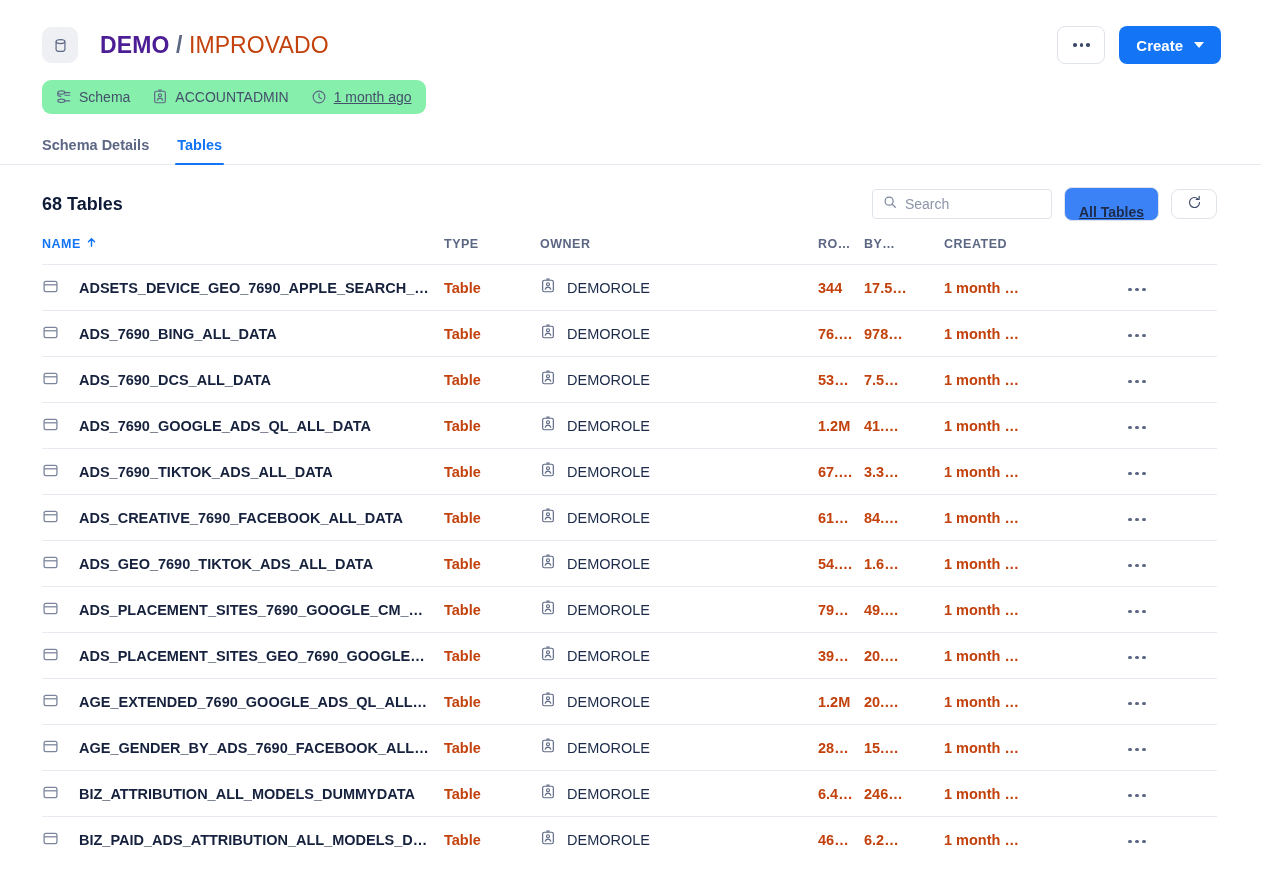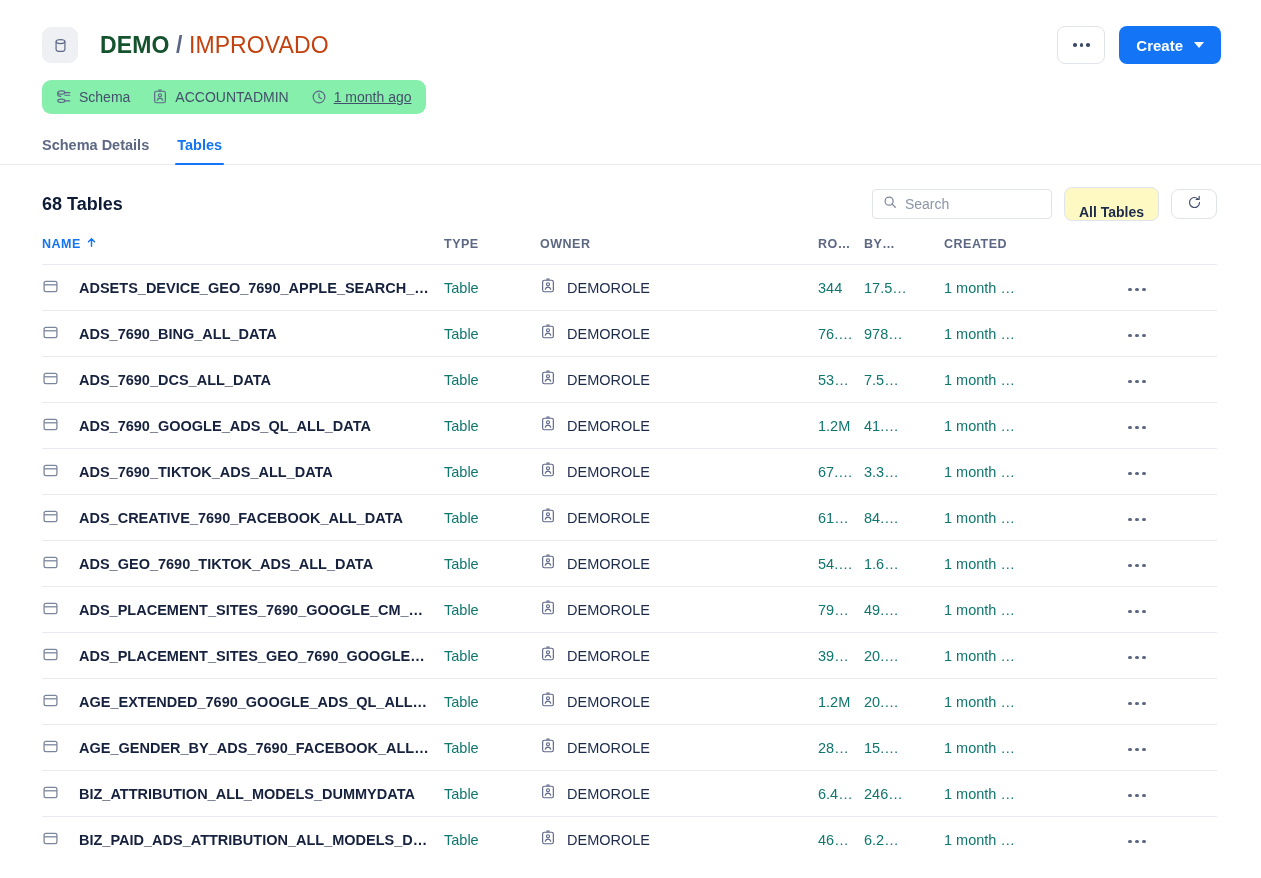--- a/index.html
+++ b/index.html
@@ -23,21 +23,21 @@
     width: 36px; height: 36px; border-radius: 9px;
     background: #eef0f4;
     display: flex; align-items: center; justify-content: center;
     flex: 0 0 auto;
   }
   .title {
     margin-left: 22px;
     font-size: 23px; font-weight: 700; letter-spacing: .1px;
     white-space: nowrap;
   }
-  .title .muted { color: #14532d; font-weight: 700; }
+  .title .muted { color: #4c1d95; font-weight: 700; }
   .title .sep { color: #5c6784; font-weight: 700; }
   .title .strong { color: #c2410c; font-weight: 400; }
 
   .header-spacer { flex: 1 1 auto; }
 
   .btn-ellipsis {
     width: 48px; height: 38px;
     border: 1px solid #dfe3ea; border-radius: 8px;
     background: #fff;
     display: flex; align-items: center; justify-content: center;
@@ -118,24 +118,25 @@
     font-size: 14px; color: #44506b;
     font-family: "Liberation Sans", sans-serif;
     width: 100%; background: transparent;
   }
   .search-box input::placeholder { color: #8b94a8; }
 
   .btn-filter {
     margin-left: 12px;
     height: 30px; padding: 16px 14px;
     border: 1px solid #dfe3ea; border-radius: 8px;
-    background: #fef9c3; color: #1c2b4a;
+    background: #3b82f6; color: #1c2b4a;
     font-size: 14px; font-weight: 600;
     font-family: "Liberation Sans", sans-serif;
     cursor: pointer;
+    text-decoration: underline;
   }
   .btn-refresh {
     margin-left: 12px;
     width: 46px; height: 30px;
     border: 1px solid #dfe3ea; border-radius: 8px;
     background: #fff;
     display: flex; align-items: center; justify-content: center;
     cursor: pointer;
   }
 
@@ -158,21 +159,21 @@
   tbody tr { border-top: 1px solid #e7eaf0; height: 46px; }
   tbody tr:first-child { border-top: 1px solid #e7eaf0; }
   tbody td {
     font-size: 14.5px; color: #1c2b4a;
     vertical-align: middle;
     white-space: nowrap; overflow: hidden; text-overflow: ellipsis;
   }
   td.c-name { font-weight: 600; color: #16213d; }
   td.c-name .cellflex { display: flex; align-items: center; gap: 20px; }
   td.c-name .nametext { overflow: hidden; text-overflow: ellipsis; white-space: nowrap; }
-  td.c-type, td.c-rows, td.c-bytes, td.c-created { color: #0f766e; font-weight: 400; }
+  td.c-type, td.c-rows, td.c-bytes, td.c-created { color: #c2410c; font-weight: 700; }
   td.c-owner .cellflex { display: flex; align-items: center; gap: 11px; }
   td.c-owner .ownertext { color: #1c2b4a; }
   td.c-actions { text-align: left; }
   .row-menu {
     display: inline-flex; align-items: center; gap: 3.5px;
     cursor: pointer; padding: 6px 4px;
   }
   .row-menu i {
     width: 3.5px; height: 3.5px; border-radius: 50%;
     background: #5c6784; display: block;

